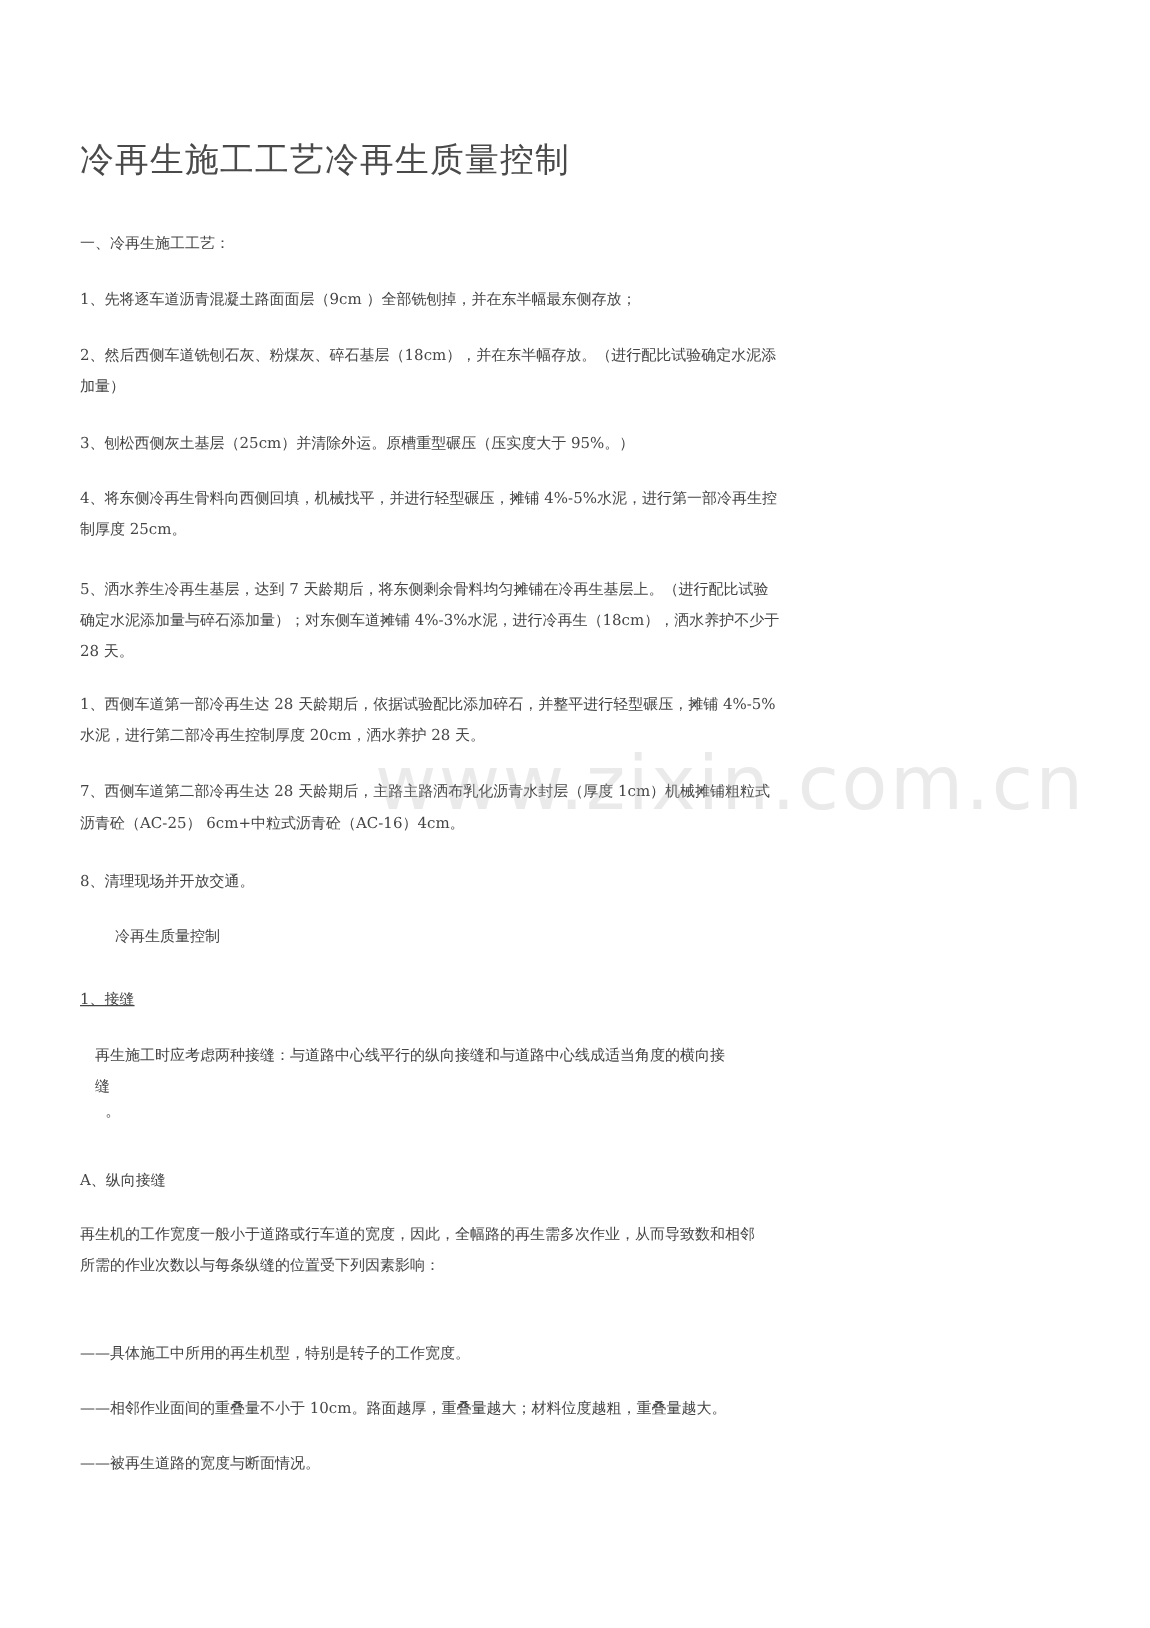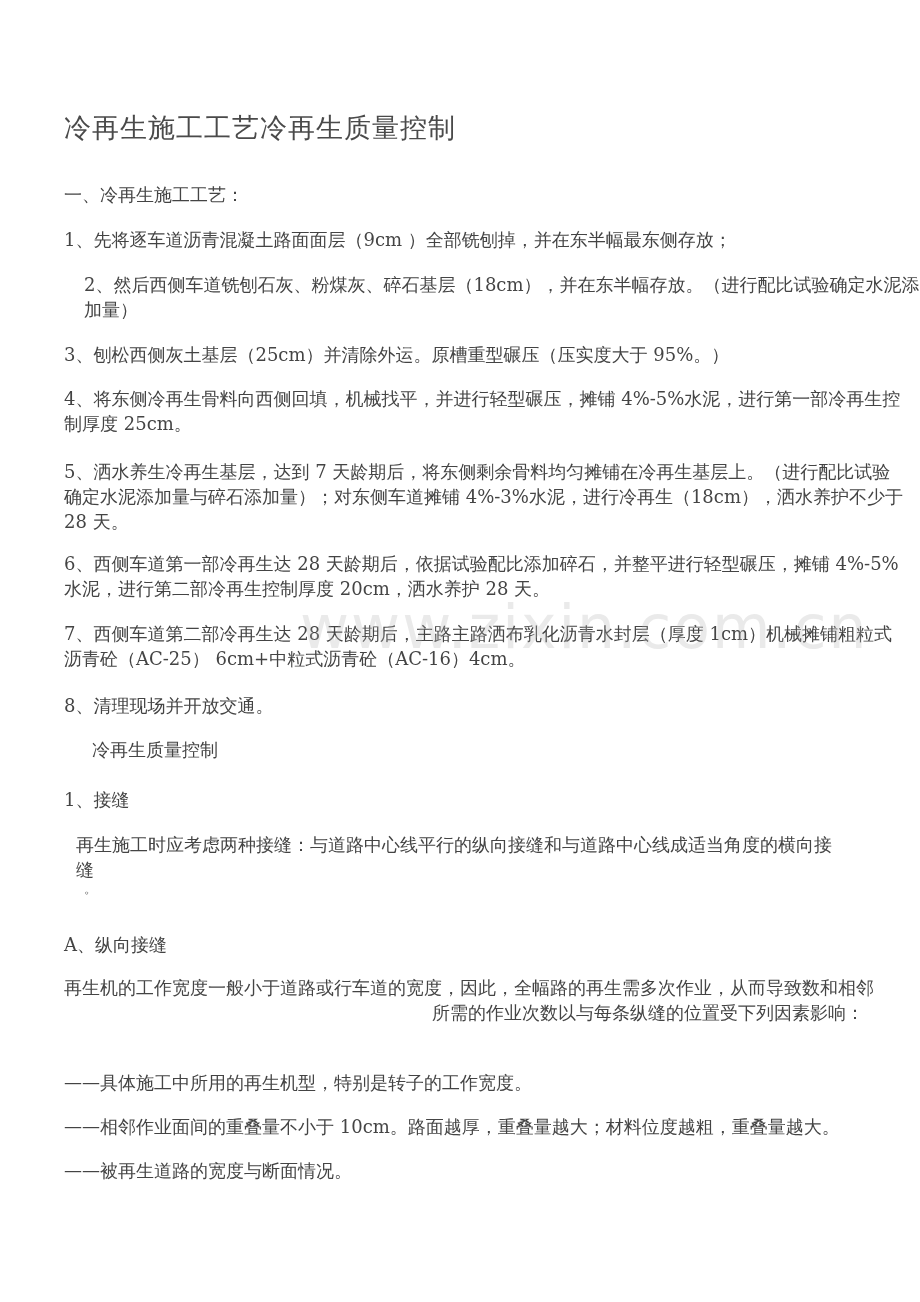--- a/index.html
+++ b/index.html
@@ -29,21 +29,21 @@
       color: #4a4a4a;
       letter-spacing: 1px;
       white-space: nowrap;
       margin: 0;
       font-weight: normal;
     }
     .para {
       position: absolute;
       left: 64px;
       width: 800px;
-      font-size: 18px;
+      font-size: 12px;
       line-height: 25px;
       color: #444444;
       margin: 0;
     }
     .para .line { display: block; white-space: nowrap; }
     .dot {
       position: absolute;
       left: 84px;
       top: 880px;
       font-size: 13px;
@@ -67,61 +67,61 @@
 <div class="page">
   <h1 class="title">冷再生施工工艺冷再生质量控制</h1>
 
   <div id="sections">
       <p class="para" style="top: 182px;">
         <span class="line">一、冷再生施工工艺：</span>
       </p>
       <p class="para" style="top: 227px;">
         <span class="line">1、先将逐车道沥青混凝土路面面层（9cm ）全部铣刨掉，并在东半幅最东侧存放；</span>
       </p>
-      <p class="para" style="top: 272px; margin-left: 20px;">
+      <p class="para" style="top: 272px;">
         <span class="line">2、然后西侧车道铣刨石灰、粉煤灰、碎石基层（18cm），并在东半幅存放。（进行配比试验确定水泥添</span>
         <span class="line">加量）</span>
       </p>
       <p class="para" style="top: 342px;">
         <span class="line">3、刨松西侧灰土基层（25cm）并清除外运。原槽重型碾压（压实度大于 95%。）</span>
       </p>
       <p class="para" style="top: 386px;">
         <span class="line">4、将东侧冷再生骨料向西侧回填，机械找平，并进行轻型碾压，摊铺 4%-5%水泥，进行第一部冷再生控</span>
         <span class="line">制厚度 25cm。</span>
       </p>
       <p class="para" style="top: 459px;">
         <span class="line">5、洒水养生冷再生基层，达到 7 天龄期后，将东侧剩余骨料均匀摊铺在冷再生基层上。（进行配比试验</span>
         <span class="line">确定水泥添加量与碎石添加量）；对东侧车道摊铺 4%-3%水泥，进行冷再生（18cm），洒水养护不少于</span>
         <span class="line">28 天。</span>
       </p>
       <p class="para" style="top: 551px;">
-        <span class="line">6、西侧车道第一部冷再生达 28 天龄期后，依据试验配比添加碎石，并整平进行轻型碾压，摊铺 4%-5%</span>
+        <span class="line">1、西侧车道第一部冷再生达 28 天龄期后，依据试验配比添加碎石，并整平进行轻型碾压，摊铺 4%-5%</span>
         <span class="line">水泥，进行第二部冷再生控制厚度 20cm，洒水养护 28 天。</span>
       </p>
       <p class="para" style="top: 621px;">
         <span class="line">7、西侧车道第二部冷再生达 28 天龄期后，主路主路洒布乳化沥青水封层（厚度 1cm）机械摊铺粗粒式</span>
         <span class="line">沥青砼（AC-25） 6cm+中粒式沥青砼（AC-16）4cm。</span>
       </p>
       <p class="para" style="top: 693px;">
         <span class="line">8、清理现场并开放交通。</span>
       </p>
       <p class="para" style="top: 737px; margin-left: 28px;">
         <span class="line">冷再生质量控制</span>
       </p>
-      <p class="para" style="top: 787px;">
+      <p class="para" style="top: 787px; text-decoration: underline;">
         <span class="line">1、接缝</span>
       </p>
       <p class="para" style="top: 832px; margin-left: 12px;">
         <span class="line">再生施工时应考虑两种接缝：与道路中心线平行的纵向接缝和与道路中心线成适当角度的横向接</span>
         <span class="line">缝</span>
       </p>
       <p class="para" style="top: 932px;">
         <span class="line">A、纵向接缝</span>
       </p>
-      <p class="para" style="top: 975px; text-align: right;">
+      <p class="para" style="top: 975px;">
         <span class="line">再生机的工作宽度一般小于道路或行车道的宽度，因此，全幅路的再生需多次作业，从而导致数和相邻</span>
         <span class="line">所需的作业次数以与每条纵缝的位置受下列因素影响：</span>
       </p>
       <p class="para" style="top: 1070px;">
         <span class="line">——具体施工中所用的再生机型，特别是转子的工作宽度。</span>
       </p>
       <p class="para" style="top: 1114px;">
         <span class="line">——相邻作业面间的重叠量不小于 10cm。路面越厚，重叠量越大；材料位度越粗，重叠量越大。</span>
       </p>
       <p class="para" style="top: 1158px;">

